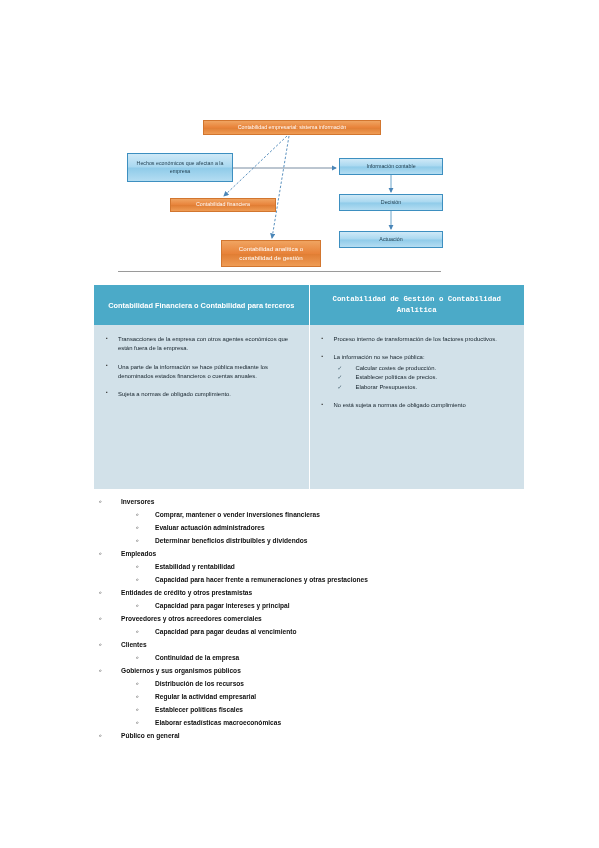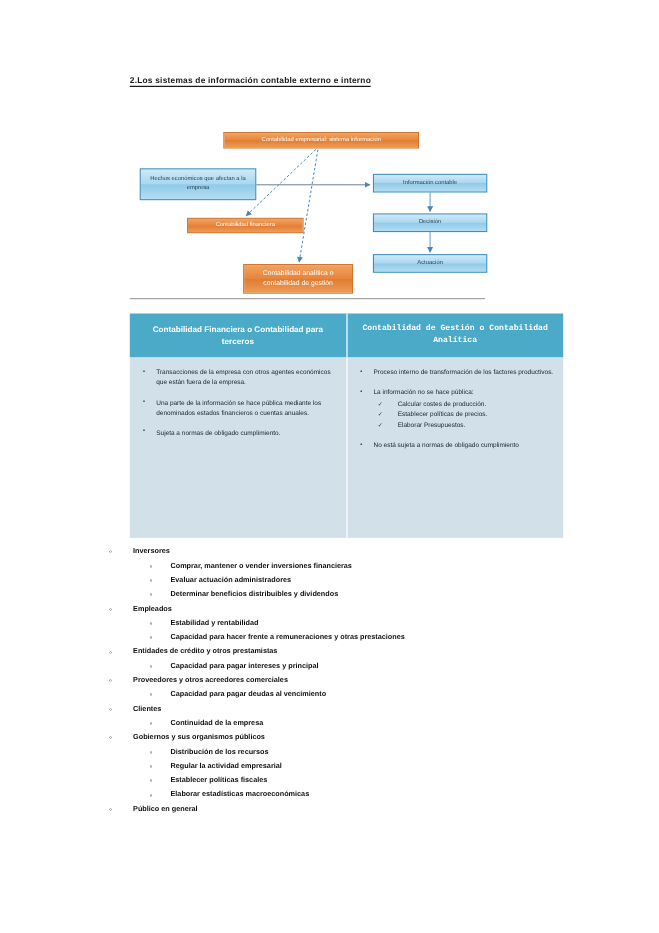--- a/index.html
+++ b/index.html
@@ -83,23 +83,23 @@
     left: 118px;
     top: 271px;
     width: 323px;
     height: 0;
     border-top: 1.1px solid #9a9a9a;
   }
 
   
   .cmp-table {
     position: absolute;
-    left: 118px;
+    left: 94px;
     top: 285px;
-    width: 394px;
+    width: 430px;
     border-collapse: collapse;
     table-layout: fixed;
   }
   .cmp-table th {
     background: #4baac8;
     color: #ffffff;
     font-size: 7.4px;
     font-weight: bold;
     line-height: 1.5;
     padding: 9px 10px;
@@ -184,21 +184,20 @@
     color: #0f0f0f;
   }
   .o-item.lvl1::before { left: 99px; }
   .o-item.lvl2::before { left: 136px; }
 </style>
 </head>
 <body>
 
 <div class="page">
 
-  <div class="doc-title">2.Los sistemas de  información contable externo e  interno</div>
 
   <div class="diagram">
 
     <svg width="599" height="285">
       <defs>
         <marker id="arrowSolid" markerWidth="6" markerHeight="6" refX="5" refY="3" orient="auto">
           <path d="M0,0 L6,3 L0,6 z" fill="#4a86b8"></path>
         </marker>
         <marker id="arrowDash" markerWidth="6" markerHeight="6" refX="5" refY="3" orient="auto">
           <path d="M0,0 L6,3 L0,6 z" fill="#4a86b8"></path>

